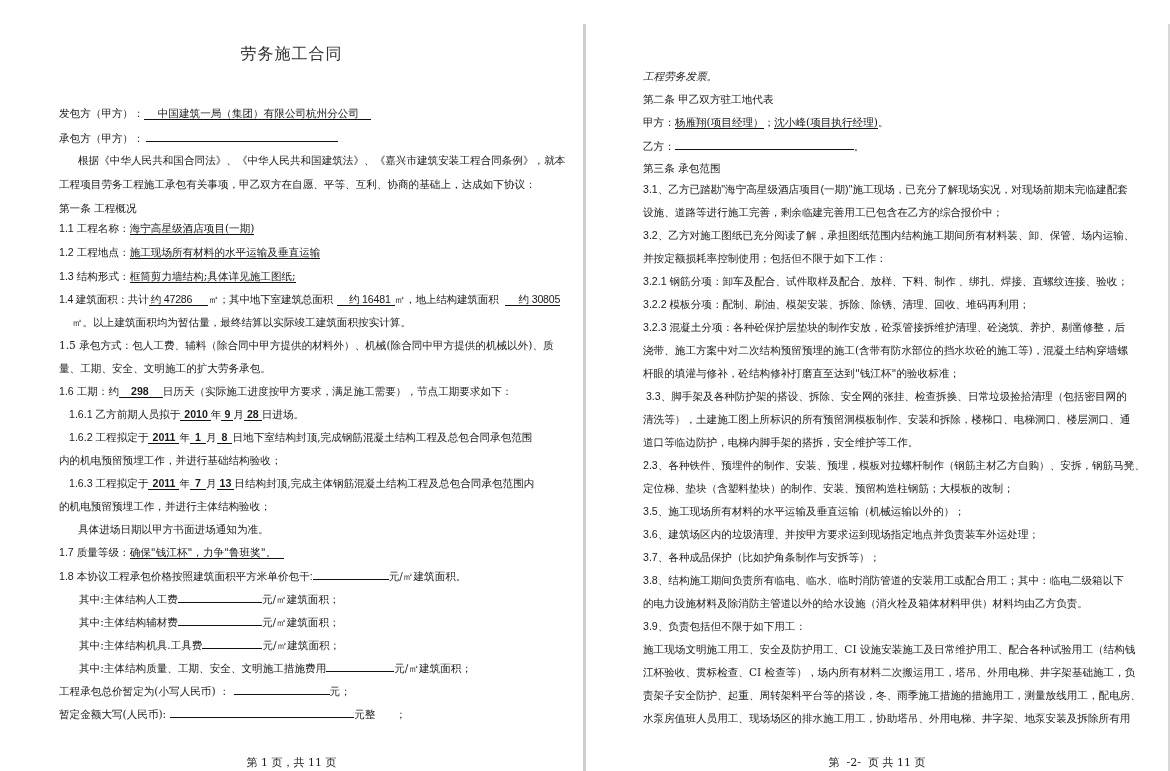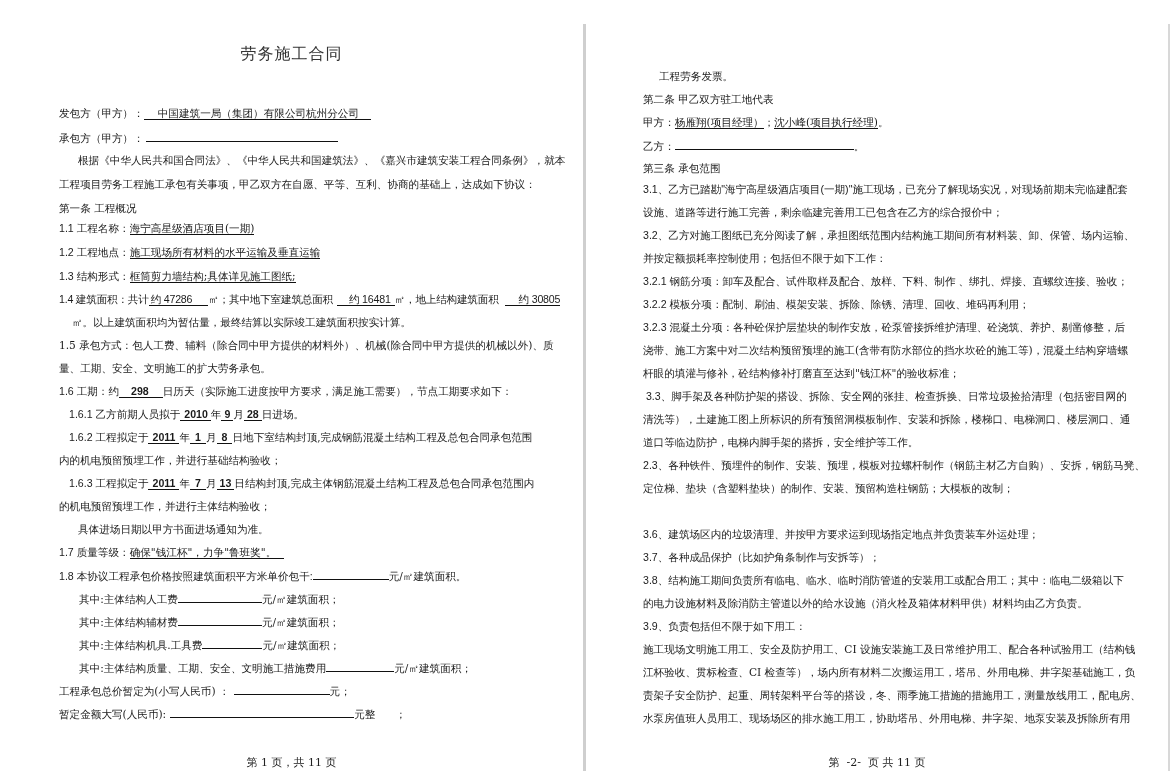--- a/index.html
+++ b/index.html
@@ -107,21 +107,21 @@
     <div class="line" style="left:59px; top:682px;">
       <span>暂定金额大写(人民币):</span><span class="blank" style="width:184px; margin-left:4px;"></span><span style="white-space:pre;">元整      ；</span>
     </div>
 
     <div class="footer" style="top:731px;">第 1 页，共 11 页</div>
   </div>
 
   <div class="divider"></div>
 
   <div class="page page-right">
-    <div class="line" style="left:73px; top:45px;">工程劳务发票。</div>
+    <div class="line" style="left:57px; top:45px;font-style:italic;">工程劳务发票。</div>
     <div class="line" style="left:57px; top:68px;">第二条  甲乙双方驻工地代表</div>
     <div class="line" style="left:57px; top:91px;">
       <span>甲方：</span><span class="u">杨雁翔(项目经理）</span><span>；</span><span class="u">沈小峰(项目执行经理)</span><span>。</span>
     </div>
     <div class="line" style="left:57px; top:114px;">
       <span>乙方：</span><span class="blank" style="width:179px;"></span><span>。</span>
     </div>
     <div class="line" style="left:57px; top:137px;">第三条  承包范围</div>
     <div class="line num" style="left:57px; top:158px;">3.1、乙方已踏勘"海宁高星级酒店项目(一期)"施工现场，已充分了解现场实况，对现场前期未完临建配套</div>
     <div class="line" style="left:57px; top:181px;">设施、道路等进行施工完善，剩余临建完善用工已包含在乙方的综合报价中；</div>
@@ -130,20 +130,21 @@
     <div class="line num" style="left:57px; top:250px;">3.2.1 钢筋分项：卸车及配合、试件取样及配合、放样、下料、制作  、绑扎、焊接、直螺纹连接、验收；</div>
     <div class="line num" style="left:57px; top:273px;">3.2.2 模板分项：配制、刷油、模架安装、拆除、除锈、清理、回收、堆码再利用；</div>
     <div class="line num" style="left:57px; top:296px;">3.2.3  混凝土分项：各种砼保护层垫块的制作安放，砼泵管接拆维护清理、砼浇筑、养护、剔凿修整，后</div>
     <div class="line" style="left:57px; top:319px;">浇带、施工方案中对二次结构预留预埋的施工(含带有防水部位的挡水坎砼的施工等)，混凝土结构穿墙螺</div>
     <div class="line" style="left:57px; top:342px;">杆眼的填灌与修补，砼结构修补打磨直至达到"钱江杯"的验收标准；</div>
     <div class="line num" style="left:57px; top:365px; white-space:pre;"> 3.3、脚手架及各种防护架的搭设、拆除、安全网的张挂、检查拆换、日常垃圾捡拾清理（包括密目网的</div>
     <div class="line" style="left:57px; top:388px;">清洗等），土建施工图上所标识的所有预留洞模板制作、安装和拆除，楼梯口、电梯洞口、楼层洞口、通</div>
     <div class="line" style="left:57px; top:411px;">道口等临边防护，电梯内脚手架的搭拆，安全维护等工作。</div>
     <div class="line num" style="left:57px; top:434px;">2.3、各种铁件、预埋件的制作、安装、预埋，模板对拉螺杆制作（钢筋主材乙方自购）、安拆，钢筋马凳、</div>
     <div class="line" style="left:57px; top:457px;">定位梯、垫块（含塑料垫块）的制作、安装、预留构造柱钢筋；大模板的改制；</div>
+    <div class="line num" style="left:57px; top:480px;">3.5、施工现场所有材料的水平运输及垂直运输（机械运输以外的）；</div>
     <div class="line num" style="left:57px; top:503px;">3.6、建筑场区内的垃圾清理、并按甲方要求运到现场指定地点并负责装车外运处理；</div>
     <div class="line num" style="left:57px; top:526px;">3.7、各种成品保护（比如护角条制作与安拆等）；</div>
     <div class="line num" style="left:57px; top:549px;">3.8、结构施工期间负责所有临电、临水、临时消防管道的安装用工或配合用工；其中：临电二级箱以下</div>
     <div class="line" style="left:57px; top:572px;">的电力设施材料及除消防主管道以外的给水设施（消火栓及箱体材料甲供）材料均由乙方负责。</div>
     <div class="line num" style="left:57px; top:595px;">3.9、负责包括但不限于如下用工：</div>
     <div class="line" style="left:57px; top:618px;">施工现场文明施工用工、安全及防护用工、CI 设施安装施工及日常维护用工、配合各种试验用工（结构钱</div>
     <div class="line" style="left:57px; top:641px;">江杯验收、贯标检查、CI 检查等），场内所有材料二次搬运用工，塔吊、外用电梯、井字架基础施工，负</div>
     <div class="line" style="left:57px; top:664px;">责架子安全防护、起重、周转架料平台等的搭设，冬、雨季施工措施的措施用工，测量放线用工，配电房、</div>
     <div class="line" style="left:57px; top:687px;">水泵房值班人员用工、现场场区的排水施工用工，协助塔吊、外用电梯、井字架、地泵安装及拆除所有用</div>
 

